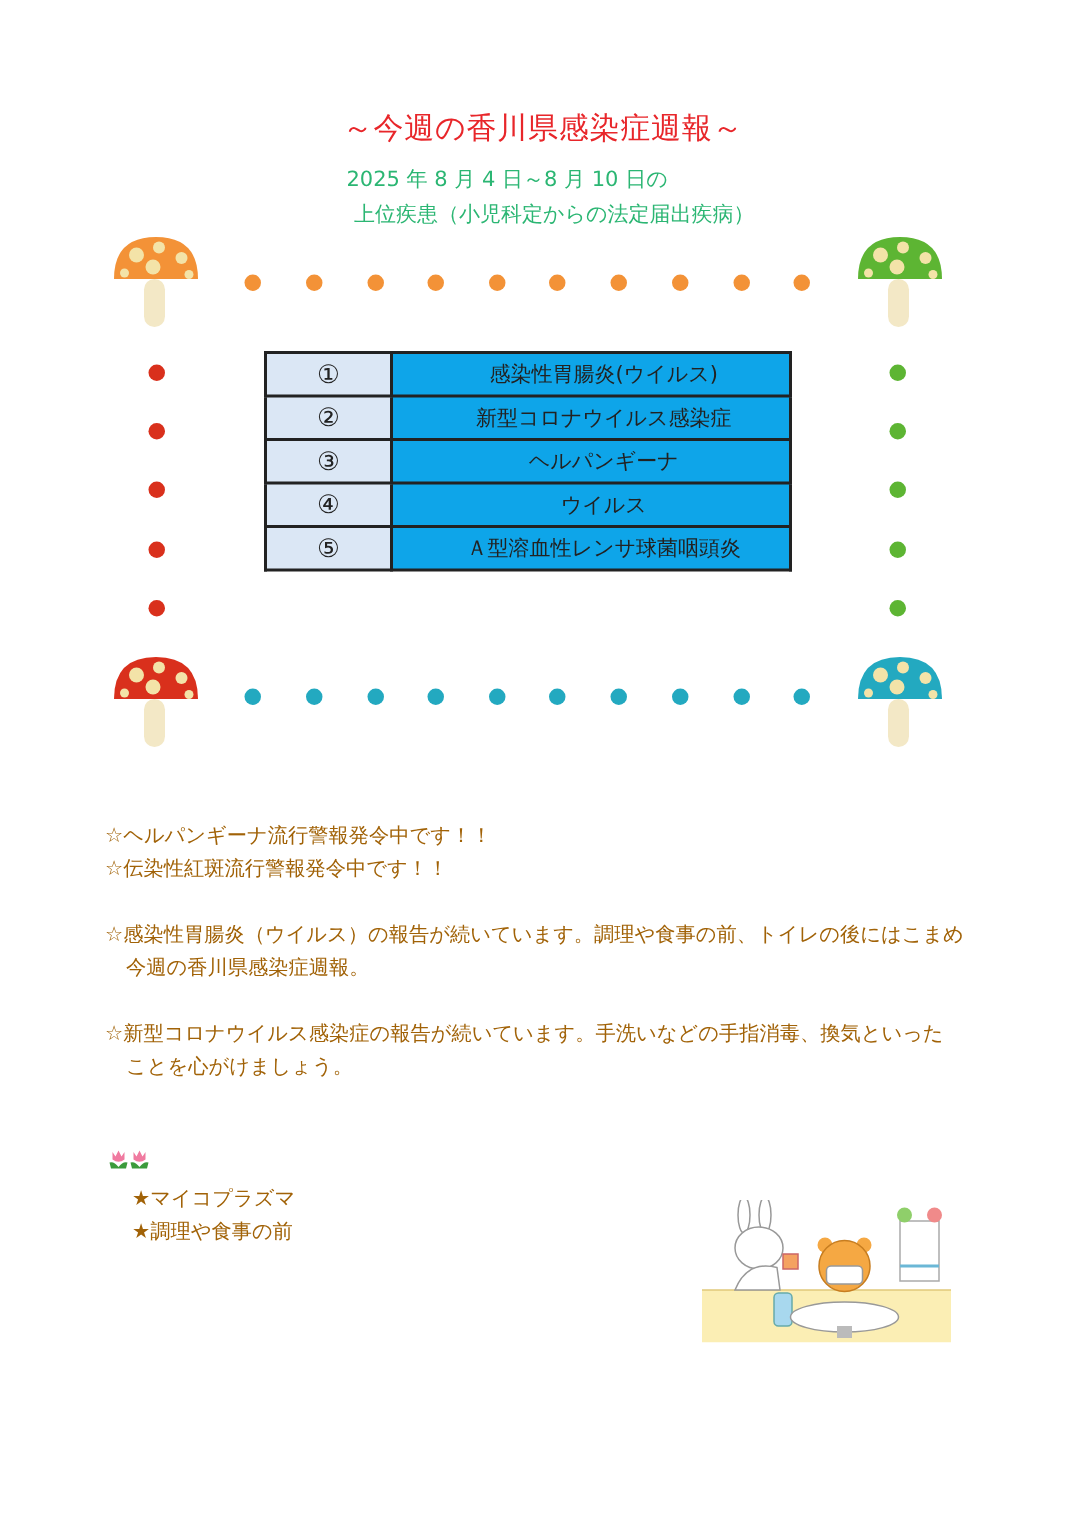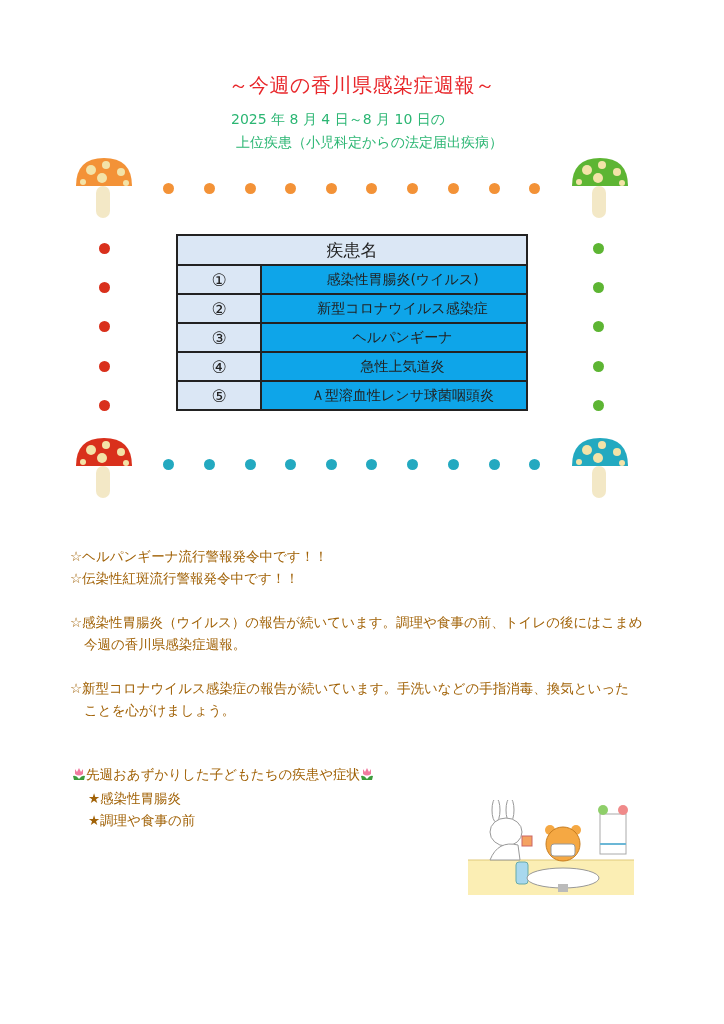--- a/index.html
+++ b/index.html
@@ -102,63 +102,60 @@
 <div>
   <div class="dot" style="left:593px;top:243px;background:#5db533"></div>
   <div class="dot" style="left:593px;top:282px;background:#5db533"></div>
   <div class="dot" style="left:593px;top:321px;background:#5db533"></div>
   <div class="dot" style="left:593px;top:361px;background:#5db533"></div>
   <div class="dot" style="left:593px;top:400px;background:#5db533"></div>
 </div>
 
 <table class="dz">
   <tbody>
-      <tr>
-    <th colspan="2">疾患名</th>
-  </tr>
   <tr>
     <td class="num">①</td>
     <td class="name">感染性胃腸炎(ウイルス)</td>
   </tr>
   <tr>
     <td class="num">②</td>
     <td class="name">新型コロナウイルス感染症</td>
   </tr>
   <tr>
     <td class="num">③</td>
     <td class="name">ヘルパンギーナ</td>
   </tr>
   <tr>
     <td class="num">④</td>
-    <td class="name">急性上気道炎</td>
+    <td class="name">ウイルス</td>
   </tr>
   <tr>
     <td class="num">⑤</td>
     <td class="name">Ａ型溶血性レンサ球菌咽頭炎</td>
   </tr>
 </tbody>
   </table>
 
 <div class="note" style="top:548px">☆ヘルパンギーナ流行警報発令中です！！</div>
 <div class="note" style="top:570px">☆伝染性紅斑流行警報発令中です！！</div>
 <div class="note" style="top:614px">☆感染性胃腸炎（ウイルス）の報告が続いています。調理や食事の前、トイレの後にはこまめ</div>
 <div class="note indent" style="top:636px">今週の香川県感染症週報。</div>
 <div class="note" style="top:680px">☆新型コロナウイルス感染症の報告が続いています。手洗いなどの手指消毒、換気といった</div>
 <div class="note indent" style="top:702px">ことを心がけましょう。</div>
 
 <div class="note" style="top:766px;left:72px">
   <svg class="tulip" viewBox="0 0 14 14">
     <path d="M3 2 L5 5 L7 1 L9 5 L11 2 L11 7 Q7 10 3 7 Z" fill="#f07aa0"></path>
     <path d="M1 9 Q4 8 7 12 Q10 8 13 9 L12 13 L2 13 Z" fill="#3c9b3c"></path>
-  </svg><span>先週おあずかりした子どもたちの疾患や症状</span><svg class="tulip" viewBox="0 0 14 14">
+  </svg><svg class="tulip" viewBox="0 0 14 14">
     <path d="M3 2 L5 5 L7 1 L9 5 L11 2 L11 7 Q7 10 3 7 Z" fill="#f07aa0"></path>
     <path d="M1 9 Q4 8 7 12 Q10 8 13 9 L12 13 L2 13 Z" fill="#3c9b3c"></path>
   </svg>
 </div>
-<div class="note" style="top:790px;left:88px">★感染性胃腸炎</div>
+<div class="note" style="top:790px;left:88px">★マイコプラズマ</div>
 <div class="note" style="top:812px;left:88px">★調理や食事の前</div>
 
 <svg class="abs" style="left:468px;top:800px;" width="166" height="95" viewBox="0 0 166 95">
   <rect x="0" y="60" width="166" height="35" fill="#fbeeb4"></rect>
   <line x1="0" y1="60" x2="166" y2="60" stroke="#e0c97a" stroke-width="1"></line>
 
   <rect x="132" y="14" width="26" height="40" fill="#fff" stroke="#aaa"></rect>
   <line x1="132" y1="44" x2="158" y2="44" stroke="#6bb7d6" stroke-width="2"></line>
   <circle cx="135" cy="10" r="5" fill="#8fcf6a"></circle>
     <circle cx="155" cy="10" r="5" fill="#f08a8a"></circle>

